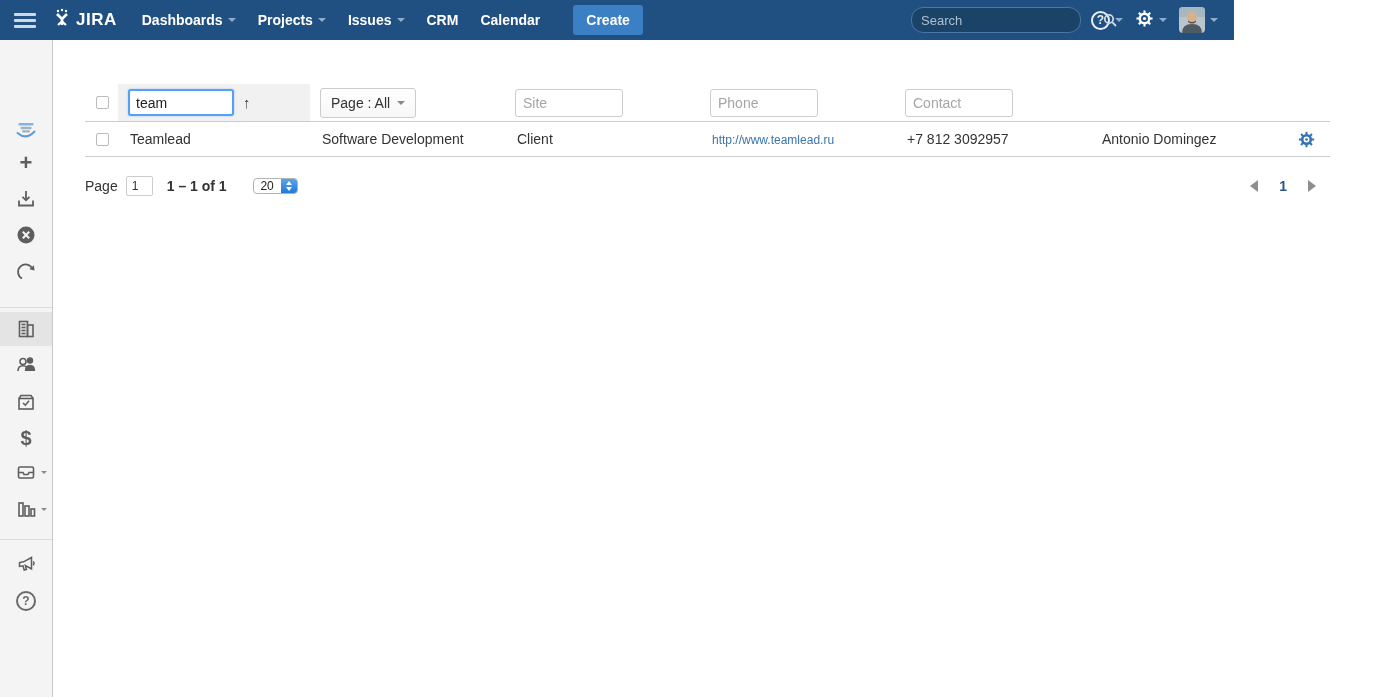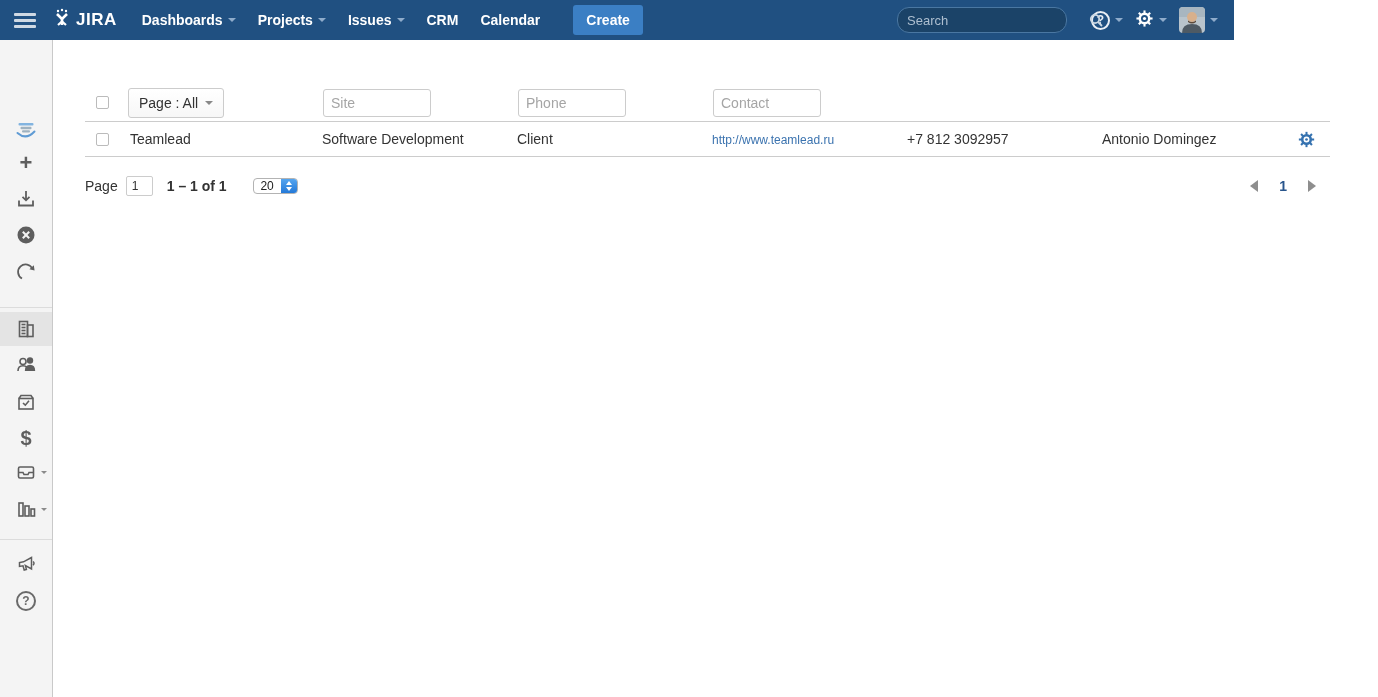--- a/index.html
+++ b/index.html
@@ -29,21 +29,21 @@
   }
   .caret { width:0; height:0; border-left:4px solid transparent; border-right:4px solid transparent;
     border-top:4px solid #8faccb; display:inline-block; }
   .create-btn {
     margin-left:22px; height:30px; padding:0 13px; background:#3b7fc4; color:#fff;
     border:none; border-radius:3px; font-size:14px; font-weight:600; cursor:pointer;
     font-family:"Liberation Sans", sans-serif;
   }
   .nav-right { margin-left:auto; display:flex; align-items:center; gap:8px; padding-right:14px; }
   .search-box {
-    position:relative; width:170px; height:26px; margin-right:14px;
+    position:relative; width:170px; height:26px; 
     background:#1b4368; border:1px solid #4a77a2; border-radius:12px;
     display:flex; align-items:center;
   }
   .search-box input {
     flex:1; background:transparent; border:none; outline:none; color:#e6edf3;
     font-size:13px; padding:0 6px 0 9px; font-family:"Liberation Sans", sans-serif;
   }
   .search-box input::placeholder { color:#aebfd0; }
   .search-glyph { margin-right:8px; display:flex; }
   .nav-icon-btn { display:flex; align-items:center; gap:5px; background:none; border:none;
@@ -363,20 +363,24 @@
   </button>
 </aside>
 
 <main class="content">
   <div class="table-wrap">
 
     <div class="frow filter-row">
       <div class="col-check">
         <span class="checkbox"></span>
       </div>
+      <div class="col-name fcell sorted">
+        <input class="name-input" value="team" style="">
+        <span class="sort-arrow">↑</span>
+      </div>
       <div class="col-type fcell">
         <button class="dd-btn">
           <span>Page : All</span>
           <span class="caret"></span>
         </button>
       </div>
       <div class="col-site fcell">
         <input class="plain-input" placeholder="Site" style="">
       </div>
       <div class="col-phone fcell">

